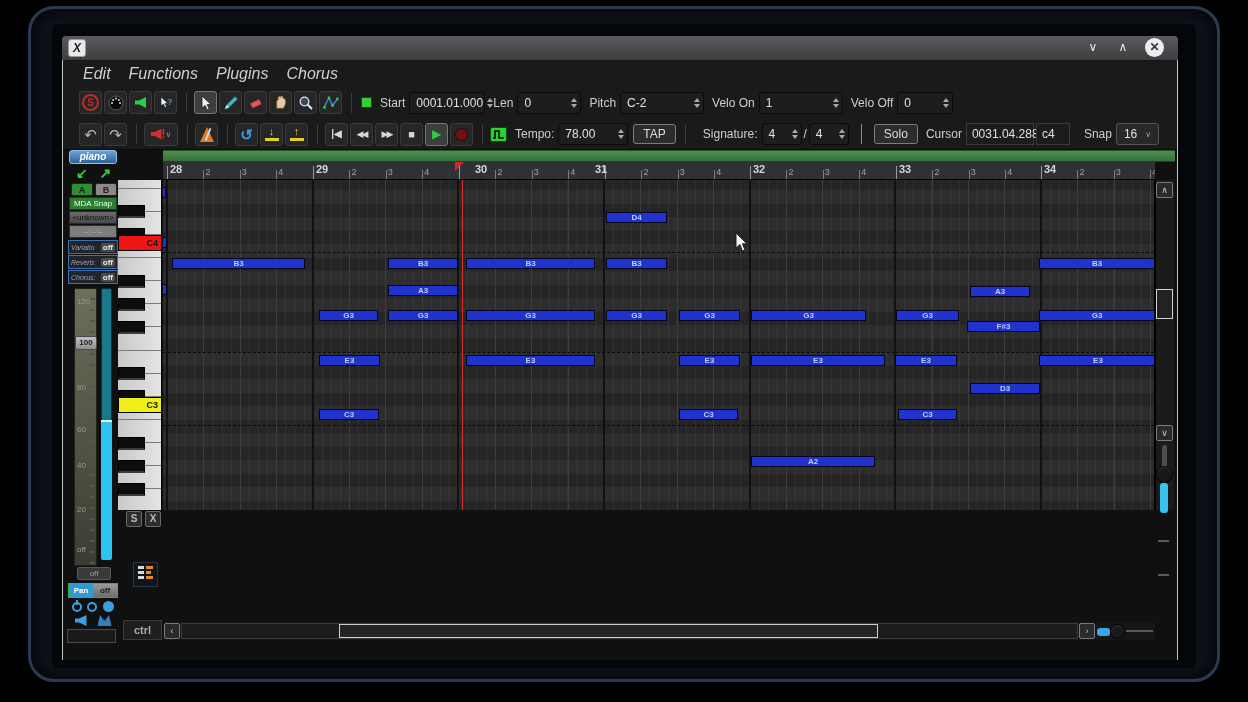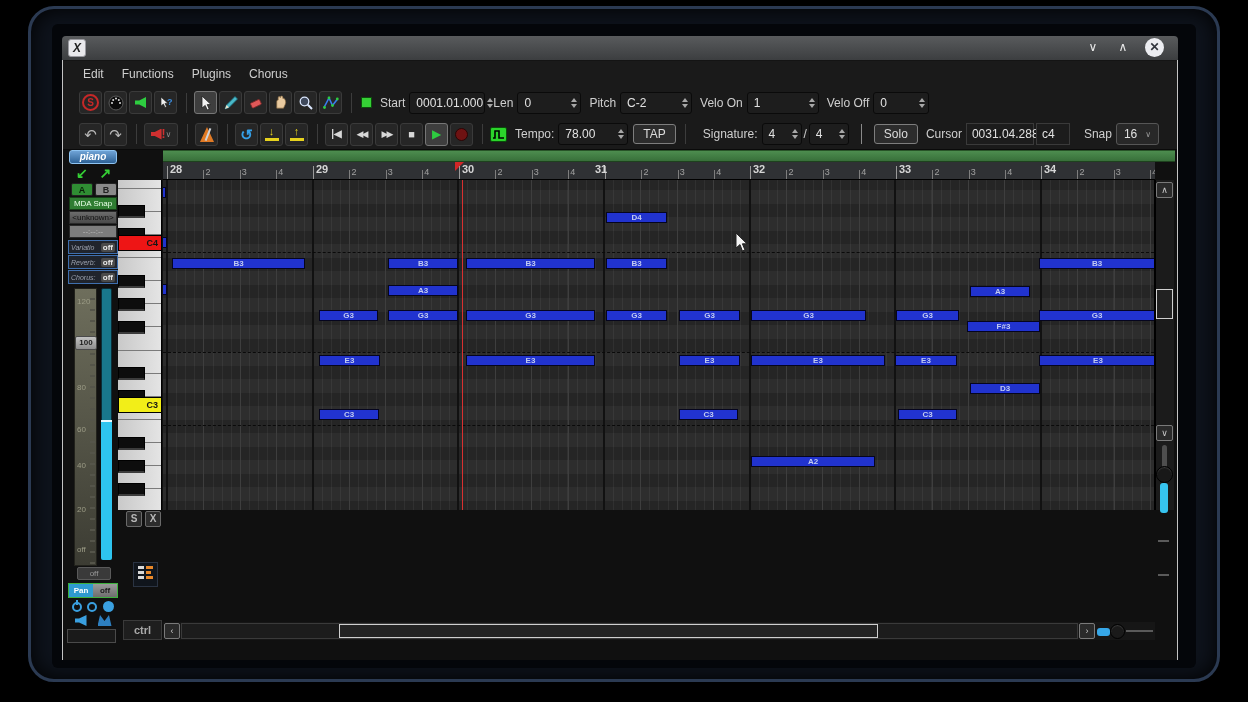--- a/index.html
+++ b/index.html
@@ -21,36 +21,36 @@
   .wtitle{width:100%;text-align:center;color:#f2f2f2;font-size:13px;}
   .wbtn{position:absolute;top:4px;color:#e8e8e8;font-size:12px;width:18px;height:16px;text-align:center;line-height:15px;}
   .wbtn.min{right:76px;} .wbtn.max{right:46px;}
   .wclose{position:absolute;right:14px;top:2px;width:19px;height:19px;border-radius:50%;background:#ecedf1;
           color:#30343c;font-size:12px;font-weight:bold;text-align:center;line-height:18px;}
   .appbody{left:62px;top:60px;width:1116px;height:600px;background:#141414;
            border-left:1px solid #c4c4c4;border-right:1px solid #c4c4c4;border-bottom:1px solid #c4c4c4;}
 
   
   .menubar{left:63px;top:61px;width:1114px;height:25px;background:#1a1a1a;display:flex;align-items:center;gap:18px;padding-left:20px;}
-  .menubar span{color:#cfcfcf;font-size:12px;}
+  .menubar span{color:#cfcfcf;font-size:16px;font-style:italic;}
   .tbar{left:63px;top:86px;width:1114px;height:33px;background:#1a1a1a;display:flex;align-items:center;padding-left:16px;}
   .tbar2{top:119px;height:31px;border-bottom:1px solid #0a0a0a;}
   .sep{width:1px;height:20px;background:#3c3c3c;margin:0 7px;flex:0 0 auto;}
   .tbtn{width:23px;height:23px;background:#262626;border:1px solid #3a3a3a;border-radius:3px;
         display:flex;align-items:center;justify-content:center;margin-right:2px;flex:0 0 auto;position:relative;color:#d8d8d8;}
   .tbtn.active{background:#3e3e3e;border-color:#767676;}
   .tbtn.wide{width:34px;}
   .glyph{font-size:13px;line-height:1;}
   .tlabel{color:#cfcfcf;font-size:12px;margin:0 4px 0 8px;white-space:nowrap;flex:0 0 auto;}
   .spin{display:flex;align-items:center;justify-content:space-between;background:#1d1d1d;border:1px solid #0a0a0a;
         border-radius:3px;height:22px;padding:0 3px 0 6px;color:#e2e2e2;font-size:12px;flex:0 0 auto;}
   .spin .arrows{display:flex;flex-direction:column;align-items:center;margin-left:4px;}
   .cu{width:0;height:0;border-left:3.5px solid transparent;border-right:3.5px solid transparent;border-bottom:4.5px solid #a8a8a8;margin:1px 0;}
   .cd{width:0;height:0;border-left:3.5px solid transparent;border-right:3.5px solid transparent;border-top:4.5px solid #a8a8a8;margin:1px 0;}
-  .w84{width:76px;} .w64{width:64px;} .w60{width:72px;} .w56{width:56px;} .w70{width:70px;} .w40{width:40px;}
+  .w84{width:76px;} .w64{width:64px;} .w60{width:84px;} .w56{width:56px;} .w70{width:70px;} .w40{width:40px;}
   .pushbtn{background:#2c2c2c;border:1px solid #7e7e7e;border-radius:3px;color:#dcdcdc;font-size:12px;
            padding:2px 9px;flex:0 0 auto;}
   .valbox{background:#1c1c1c;border:1px solid #3a3a3a;color:#e0e0e0;font-size:12px;height:22px;
           display:flex;align-items:center;padding:0 5px;flex:0 0 auto;}
   .drop{display:flex;align-items:center;gap:8px;background:#282828;border:1px solid #565656;border-radius:3px;
         height:22px;padding:0 7px;color:#e0e0e0;font-size:12px;flex:0 0 auto;}
   .sicon{display:inline-flex;align-items:center;justify-content:center;}
   .solo-s{width:17px;height:17px;border:2px solid #c62828;border-radius:50%;color:#c62828;font-weight:bold;font-size:10px;}
   .spk{width:11px;height:11px;background:#2ecc40;clip-path:polygon(0 32%,38% 32%,100% 0,100% 100%,38% 68%,0 68%);}
   .spk.red{background:#d03030;}
@@ -518,21 +518,21 @@
       <div class="beat-num" style="left: 115.23px;">4</div>
       <div class="bar-tick" style="left: 150px;"></div>
       <div class="bar-num" style="left: 153px;">29</div>
       <div class="beat-tick" style="left: 186.41px;"></div>
       <div class="beat-num" style="left: 188.41px;">2</div>
       <div class="beat-tick" style="left: 222.82px;"></div>
       <div class="beat-num" style="left: 224.82px;">3</div>
       <div class="beat-tick" style="left: 259.23px;"></div>
       <div class="beat-num" style="left: 261.23px;">4</div>
       <div class="bar-tick" style="left: 296px;"></div>
-      <div class="bar-num" style="left: 299px;">30</div>
+      <div class="bar-num" style="left: 312px;">30</div>
       <div class="beat-tick" style="left: 332.41px;"></div>
       <div class="beat-num" style="left: 334.41px;">2</div>
       <div class="beat-tick" style="left: 368.82px;"></div>
       <div class="beat-num" style="left: 370.82px;">3</div>
       <div class="beat-tick" style="left: 405.23px;"></div>
       <div class="beat-num" style="left: 407.23px;">4</div>
       <div class="bar-tick" style="left: 442px;"></div>
       <div class="bar-num" style="left: 432px;">31</div>
       <div class="beat-tick" style="left: 478.41px;"></div>
       <div class="beat-num" style="left: 480.41px;">2</div>

